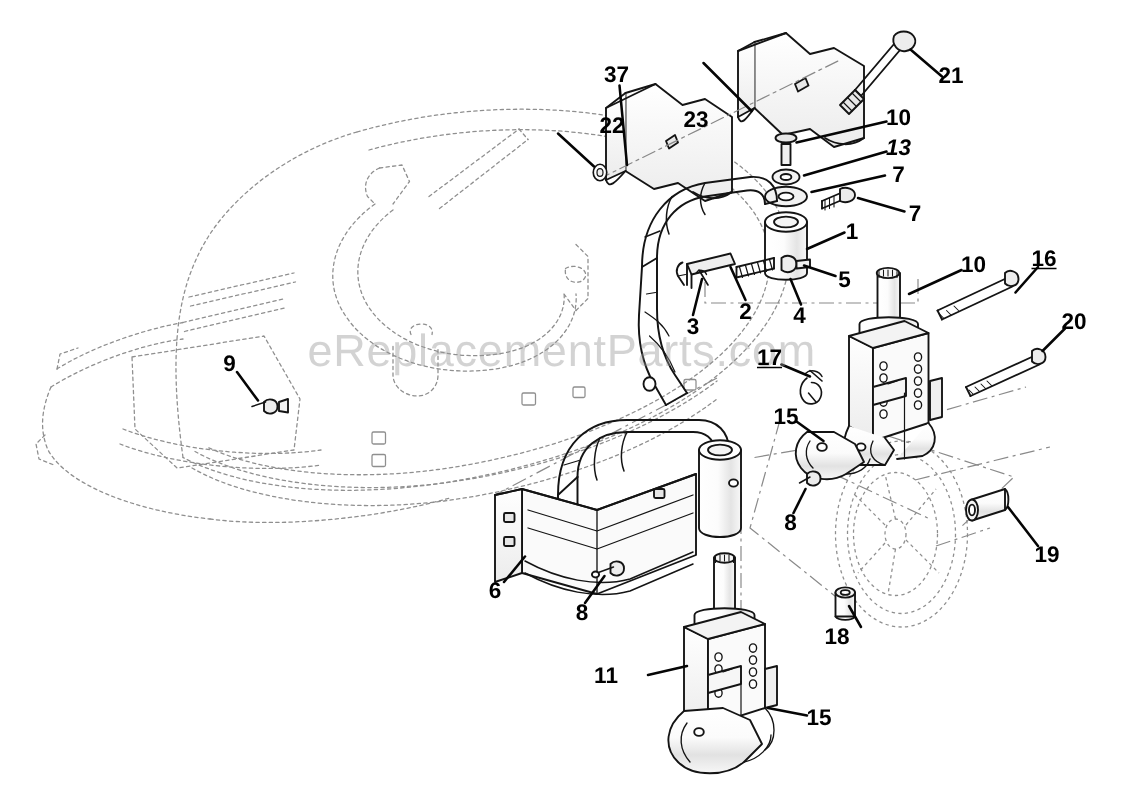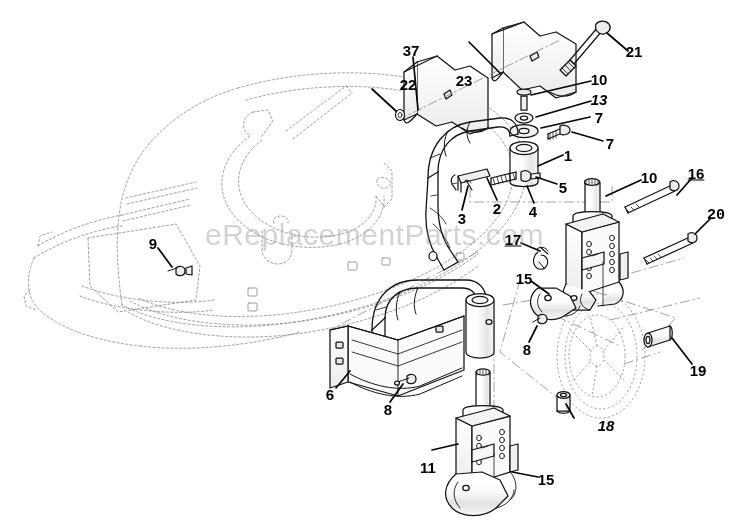--- a/index.html
+++ b/index.html
@@ -476,30 +476,30 @@
     <div class="callout" style="left: 497px; top: 208px;">2</div>
     <div class="callout" style="left: 462px; top: 218px;">3</div>
     <div class="callout" style="left: 533px; top: 211px;">4</div>
     <div class="callout" style="left: 563px; top: 187px;">5</div>
     <div class="callout" style="left: 330px; top: 394px;">6</div>
     <div class="callout" style="left: 610px; top: 143px;">7</div>
     <div class="callout" style="left: 388px; top: 409px;">8</div>
     <div class="callout" style="left: 527px; top: 349px;">8</div>
     <div class="callout" style="left: 153px; top: 243px;">9</div>
     <div class="callout" style="left: 649px; top: 177px;">10</div>
-    <div class="callout" style="left: 428px; top: 451px; margin-top: 16px;">11</div>
+    <div class="callout" style="left: 404px; top: 451px;">11</div>
     <div class="callout" style="left: 599px; top: 79px;">10</div>
     <div class="callout" style="left: 599px; top: 99px; font-style: italic;">13</div>
     <div class="callout" style="left: 599px; top: 117px;">7</div>
     <div class="callout" style="left: 524px; top: 278px;">15</div>
     <div class="callout" style="left: 546px; top: 479px;">15</div>
     <div class="callout" style="left: 696px; top: 173px; text-decoration: underline;">16</div>
     <div class="callout" style="left: 513px; top: 239px; text-decoration: underline;">17</div>
-    <div class="callout" style="left: 606px; top: 425px; font-style: italic;">18</div>
+    <div class="callout" style="left: 558px; top: 425px;">18</div>
     <div class="callout" style="left: 698px; top: 370px;">19</div>
-    <div class="callout" style="left: 716px; top: 215px; font-family: Liberation Mono, monospace;">20</div>
+    <div class="callout" style="left: 716px; top: 215px;">20</div>
     <div class="callout" style="left: 634px; top: 51px;">21</div>
     <div class="callout" style="left: 366px; top: 84px; margin-left: 42px;">22</div>
     <div class="callout" style="left: 464px; top: 36px; margin-top: 44px;">23</div>
     <div class="callout" style="left: 411px; top: 50px;">37</div>
   </div>
 
 </div>
 
 </body></html>

